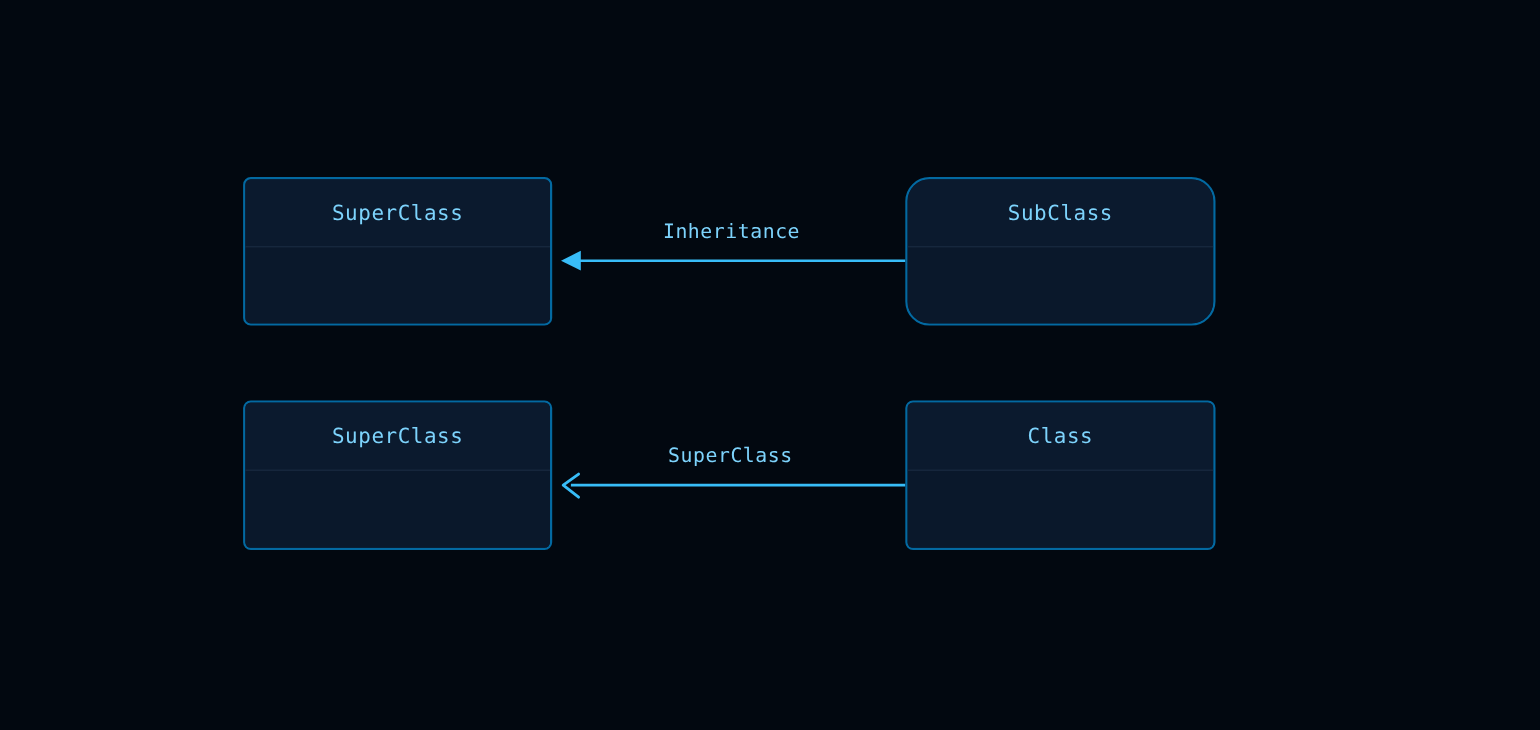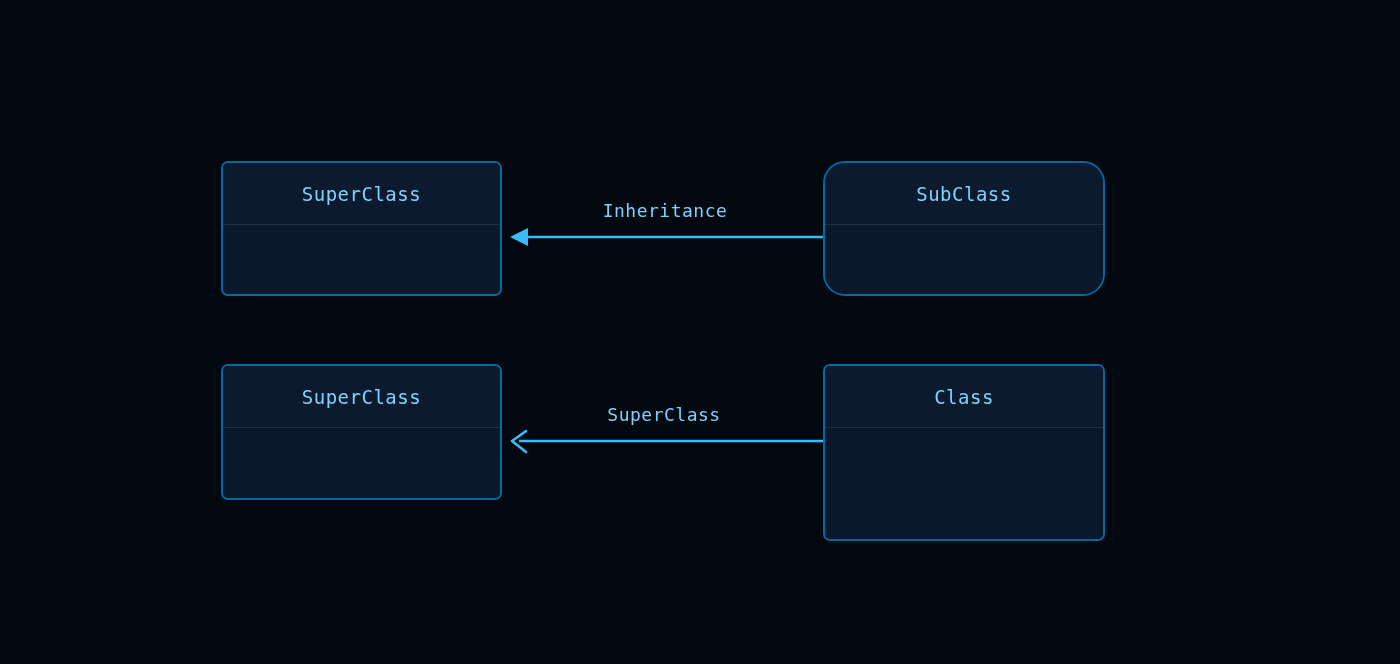--- a/index.html
+++ b/index.html
@@ -98,20 +98,20 @@
     <div class="uml-body"></div>
   </div>
 
   <div class="uml-box" style="left:221px; top:364px; width:281px; height:136px;">
     <div class="uml-header">
       <span class="uml-title">SuperClass</span>
     </div>
     <div class="uml-body"></div>
   </div>
 
-  <div class="uml-box" style="left:823px; top:364px; width:282px; height:177px;">
+  <div class="uml-box" style="left:823px; top:364px; width:282px; height:136px;">
     <div class="uml-header">
       <span class="uml-title">Class</span>
     </div>
     <div class="uml-body"></div>
   </div>
 
 </div>
 
 </body></html>

